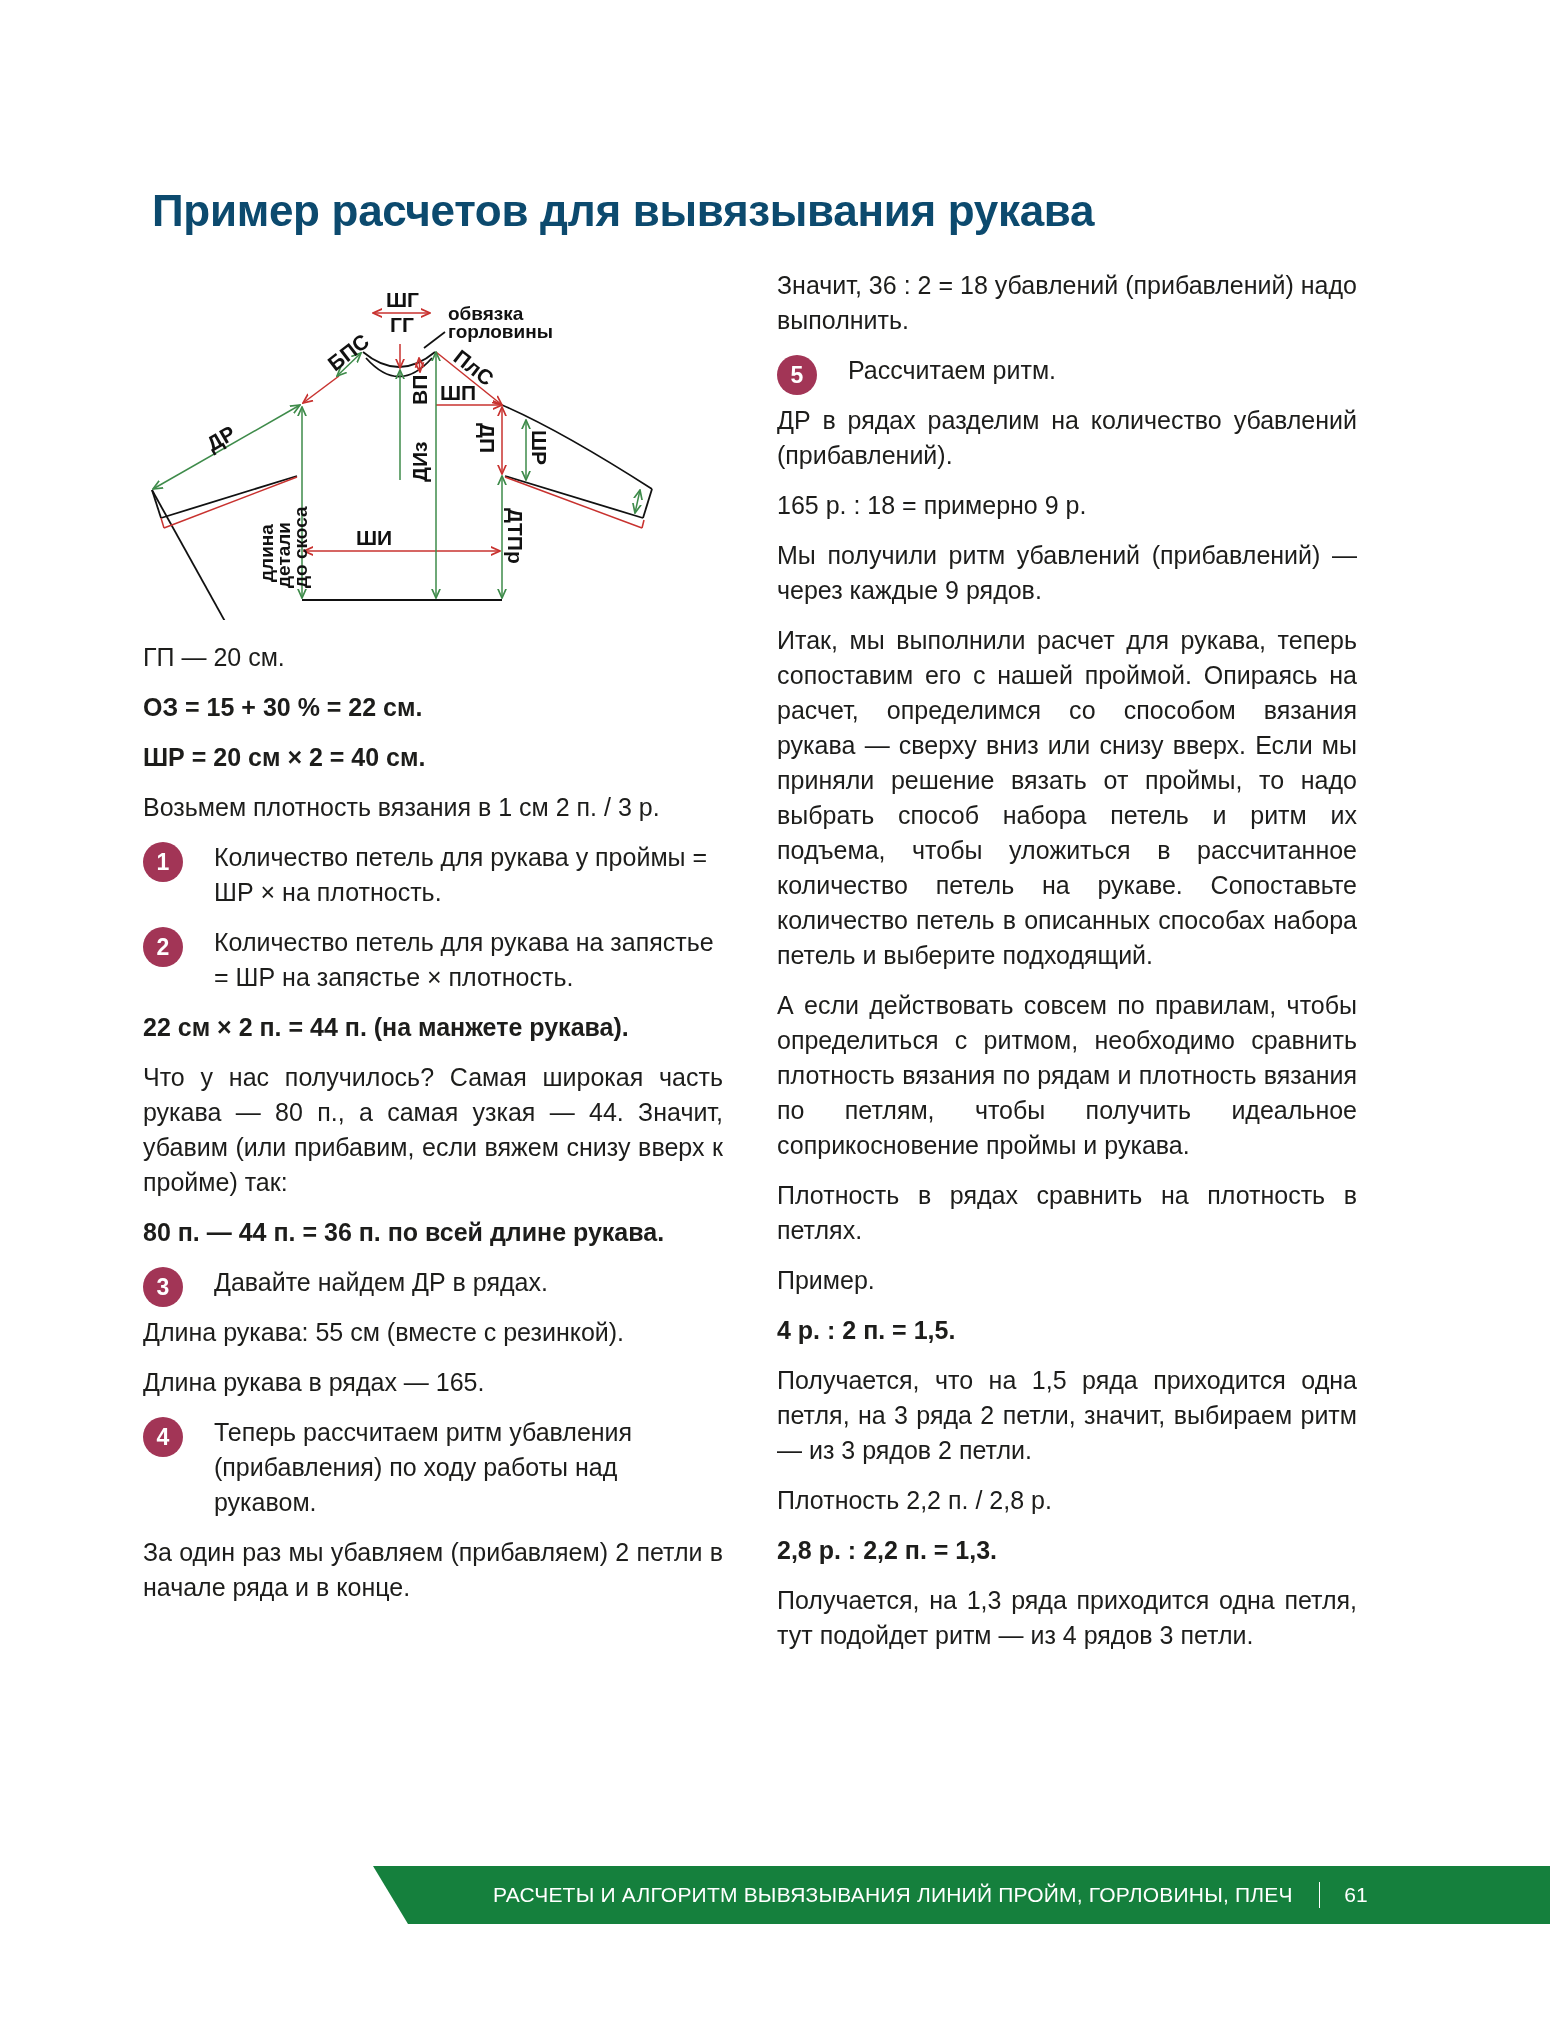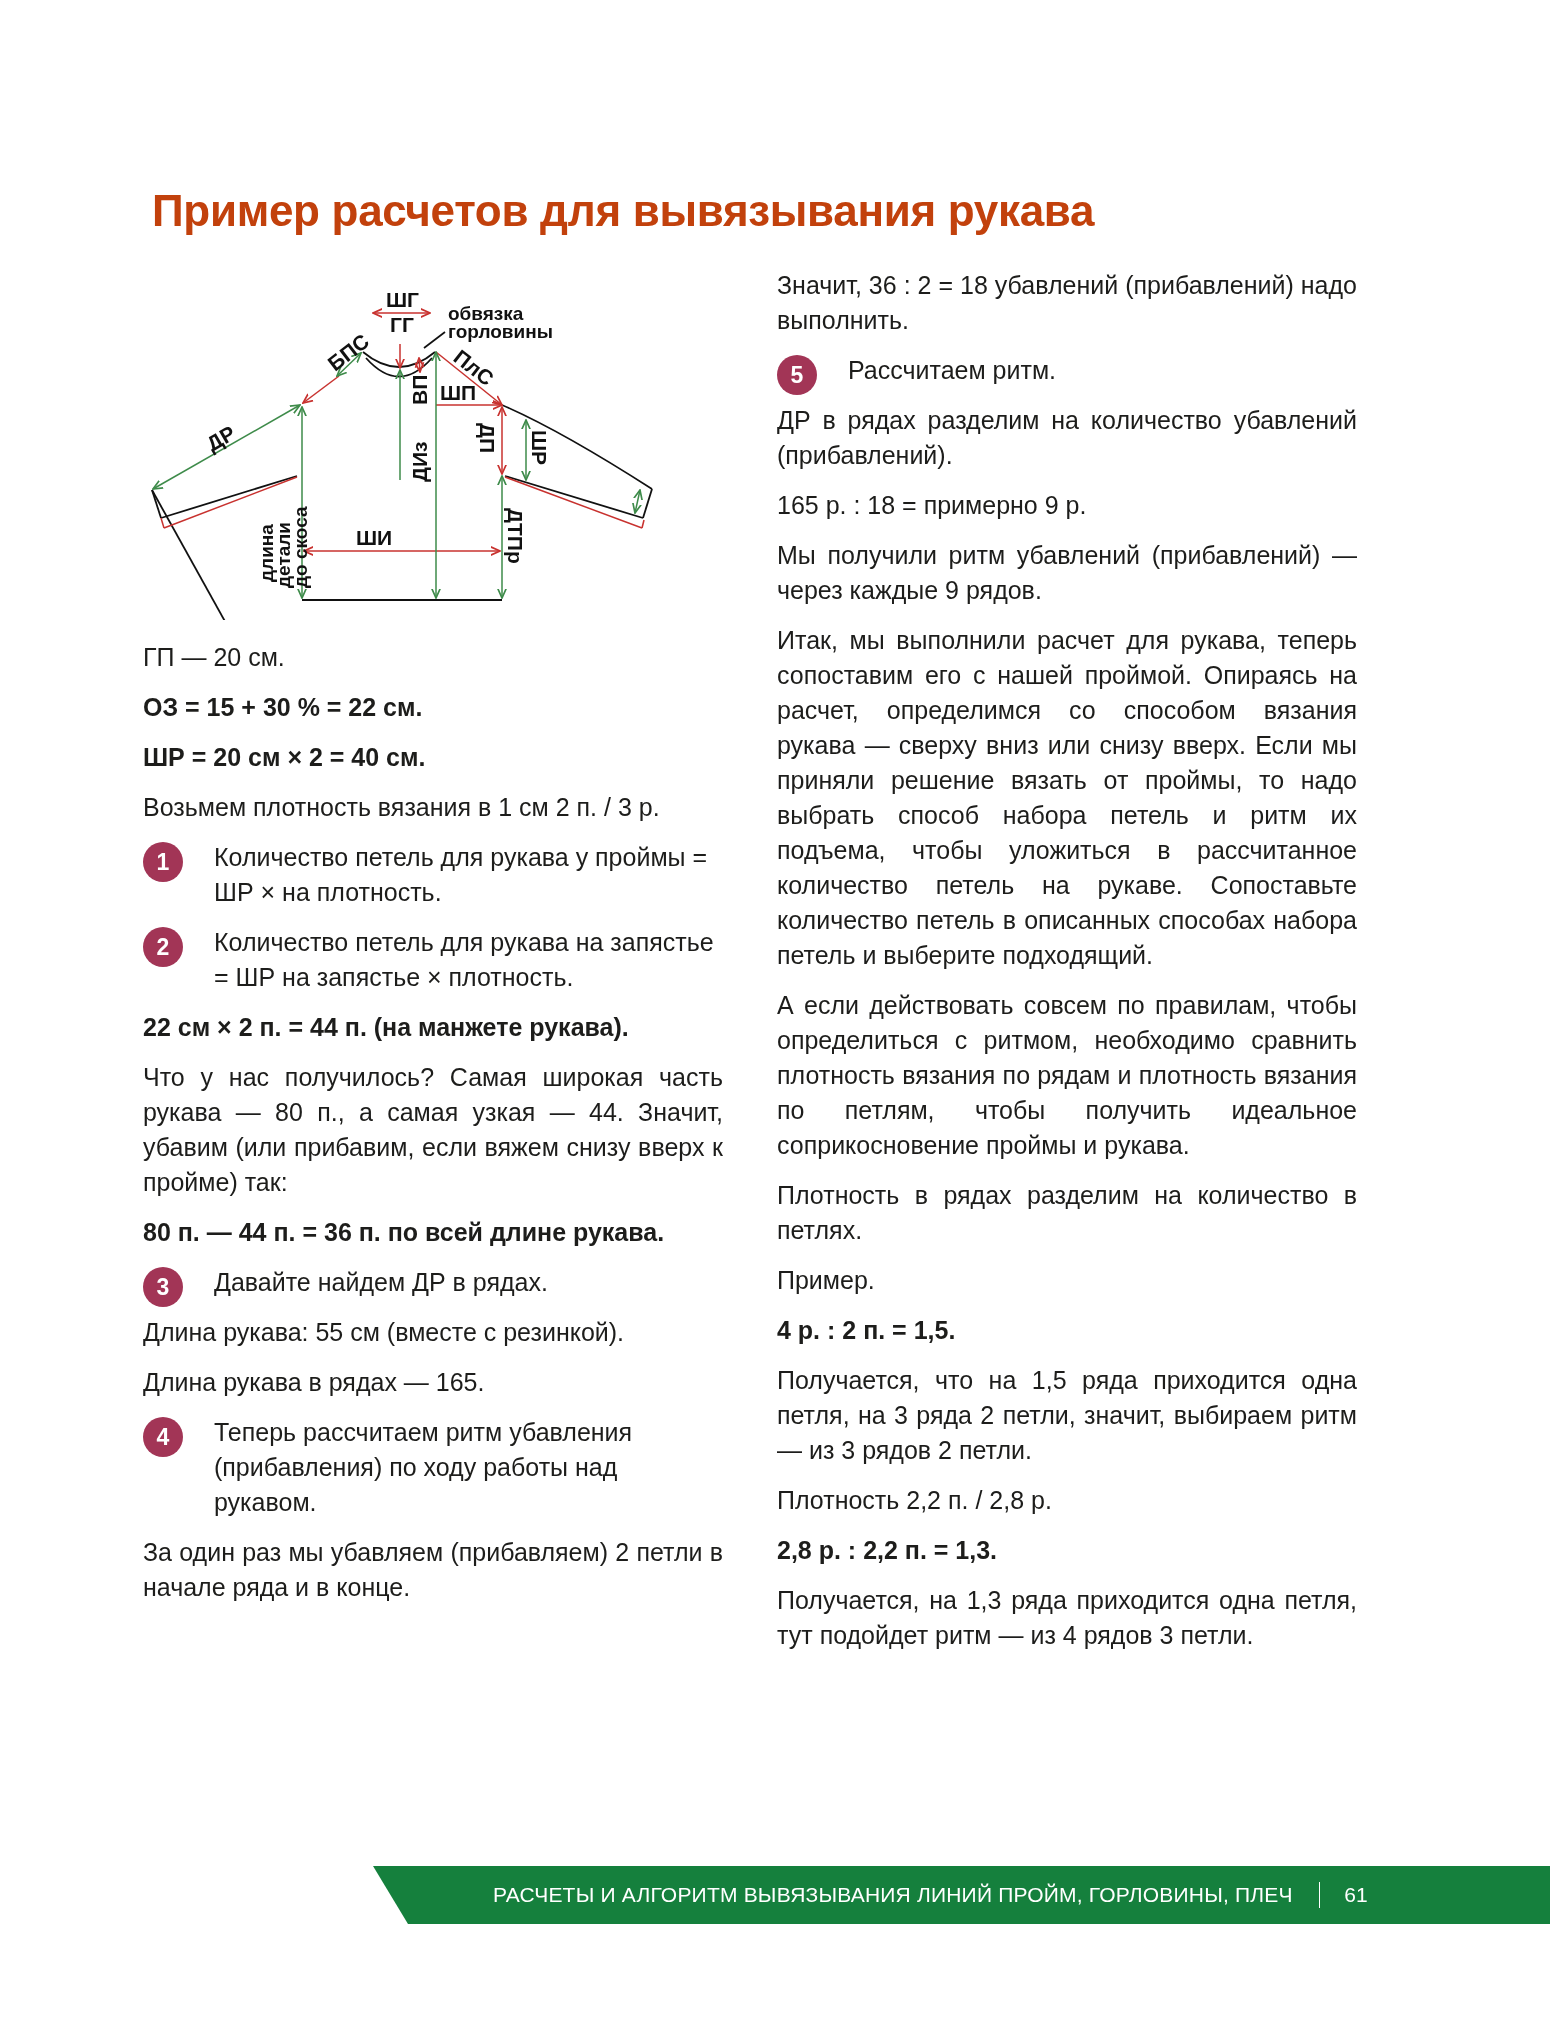--- a/index.html
+++ b/index.html
@@ -1,19 +1,19 @@
 <!DOCTYPE html>
 <html><head>
 <meta charset="utf-8">
 <style>
   html, body { margin: 0; padding: 0; background: #ffffff; }
   body { width: 1550px; height: 2033px; position: relative; overflow: hidden;
          font-family: "Liberation Sans", "DejaVu Sans", sans-serif; color: #1d1d1b; }
   .title { position: absolute; left: 152px; top: 186px; margin: 0;
-           font-size: 44px; font-weight: bold; color: #c2410c; letter-spacing: -0.3px; }
+           font-size: 44px; font-weight: bold; color: #0c4a6e; letter-spacing: -0.3px; }
   .col { position: absolute; font-size: 25px; line-height: 35px; }
   .col-left { left: 143px; top: 640px; width: 580px; }
   .col-right { left: 777px; top: 268px; width: 580px; }
   .p { margin: 0 0 15px 0; text-align: justify; }
   .p.b { font-weight: bold; }
   .step { position: relative; padding-left: 71px; margin: 0 0 15px 0; }
   .badge { position: absolute; left: 0; top: 2px; width: 40px; height: 40px; border-radius: 50%;
            background: #a23556; color: #fff; font-weight: bold; font-size: 23px;
            display: flex; align-items: center; justify-content: center; }
   .diagram { position: absolute; left: 140px; top: 270px; width: 600px; height: 350px; }
@@ -161,21 +161,21 @@
   <div class="step">
     <span class="badge">5</span>
     <span>Рассчитаем ритм.</span>
   </div>
 
   <p class="p">ДР в рядах разделим на количество убавлений (прибавлений).</p>
   <p class="p">165 р. : 18 = примерно 9 р.</p>
   <p class="p">Мы получили ритм убавлений (прибавлений) — через каждые 9 рядов.</p>
   <p class="p">Итак, мы выполнили расчет для рукава, теперь сопоставим его с нашей проймой. Опираясь на расчет, определимся со способом вязания рукава — сверху вниз или снизу вверх. Если мы приняли решение вязать от проймы, то надо выбрать способ набора петель и ритм их подъема, чтобы уложиться в рассчитанное количество петель на рукаве. Сопоставьте количество петель в описанных способах набора петель и выберите подходящий.</p>
   <p class="p">А если действовать совсем по правилам, чтобы определиться с ритмом, необходимо сравнить плотность вязания по рядам и плотность вязания по петлям, чтобы получить идеальное соприкосновение проймы и рукава.</p>
-  <p class="p">Плотность в рядах разделим на количество в петлях.</p>
+  <p class="p">Плотность в рядах сравнить на плотность в петлях.</p>
   <p class="p">Пример.</p>
   <p class="p b">4 р. : 2 п. = 1,5.</p>
   <p class="p">Получается, что на 1,5 ряда приходится одна петля, на 3 ряда 2 петли, значит, выбираем ритм — из 3 рядов 2 петли.</p>
   <p class="p">Плотность 2,2 п. / 2,8 р.</p>
   <p class="p b">2,8 р. : 2,2 п. = 1,3.</p>
   <p class="p">Получается, на 1,3 ряда приходится одна петля, тут подойдет ритм — из 4 рядов 3 петли.</p>
 </div>
 
 <div class="footer">
   <div class="footer-text">

